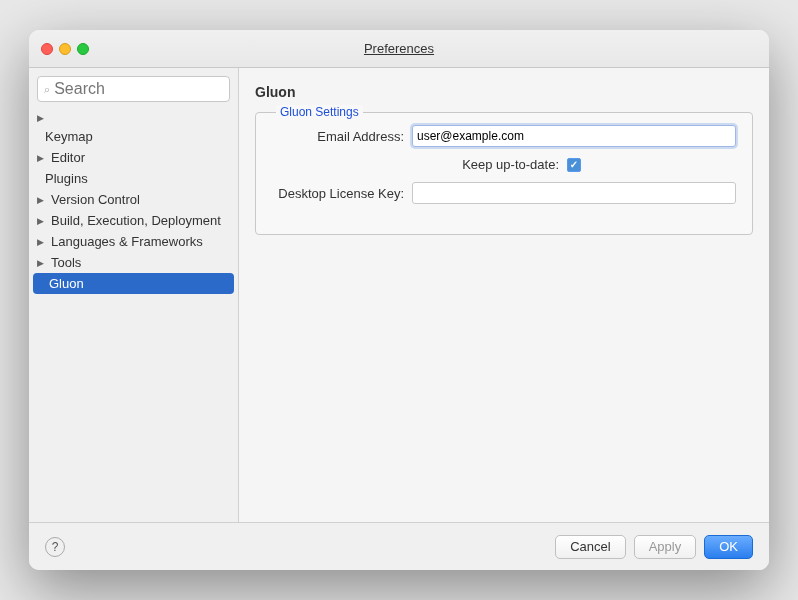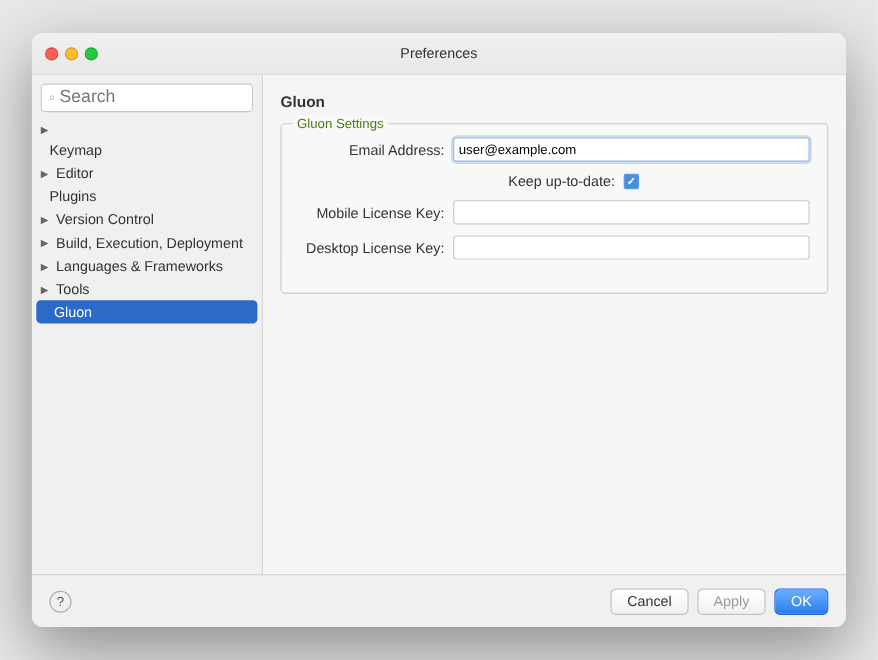--- a/index.html
+++ b/index.html
@@ -45,20 +45,21 @@
       height: 12px;
       border-radius: 50%;
     }
     .tl-red { background: #ff5f57; border: 0.5px solid #e0443e; }
     .tl-yellow { background: #febc2e; border: 0.5px solid #d4a017; }
     .tl-green { background: #28c840; border: 0.5px solid #1aab29; }
     .titlebar-title {
       font-size: 13px;
       font-weight: 500;
       color: #333;
+      text-decoration: underline;
     }
     .content {
       display: flex;
       flex: 1;
       overflow: hidden;
     }
     .sidebar {
       width: 210px;
       background: #f0f0f0;
       border-right: 1px solid #d0d0d0;
@@ -133,25 +134,25 @@
     .group-box {
       border: 1px solid #c8c8c8;
       border-radius: 4px;
       background: #f8f8f8;
       padding: 12px 16px 20px 16px;
       position: relative;
     }
     .group-label {
       position: absolute;
       top: -8px;
-      left: 10px;
+      left: 20px;
       background: #f8f8f8;
       padding: 0 4px;
       font-size: 12px;
-      color: #4d7c0f;
+      color: #1d4ed8;
     }
     .form-row {
       display: flex;
       align-items: center;
       margin-bottom: 10px;
       justify-content: center;
     }
     .form-label {
       width: 140px;
       text-align: right;
@@ -322,24 +323,20 @@
 
         <div class="form-row">
           <span class="form-label">Keep up-to-date:</span>
           <div class="checkbox-container">
             <div class="checkbox">
               <span class="checkbox-check">✓</span>
             </div>
           </div>
         </div>
 
-        <div class="form-row">
-          <span class="form-label">Mobile License Key:</span>
-          <input class="form-input normal" type="text" style="">
-        </div>
 
         <div class="form-row">
           <span class="form-label">Desktop License Key:</span>
           <input class="form-input normal" type="text" style="">
         </div>
       </div>
     </div>
   </div>
 
   <div class="bottom-bar">

